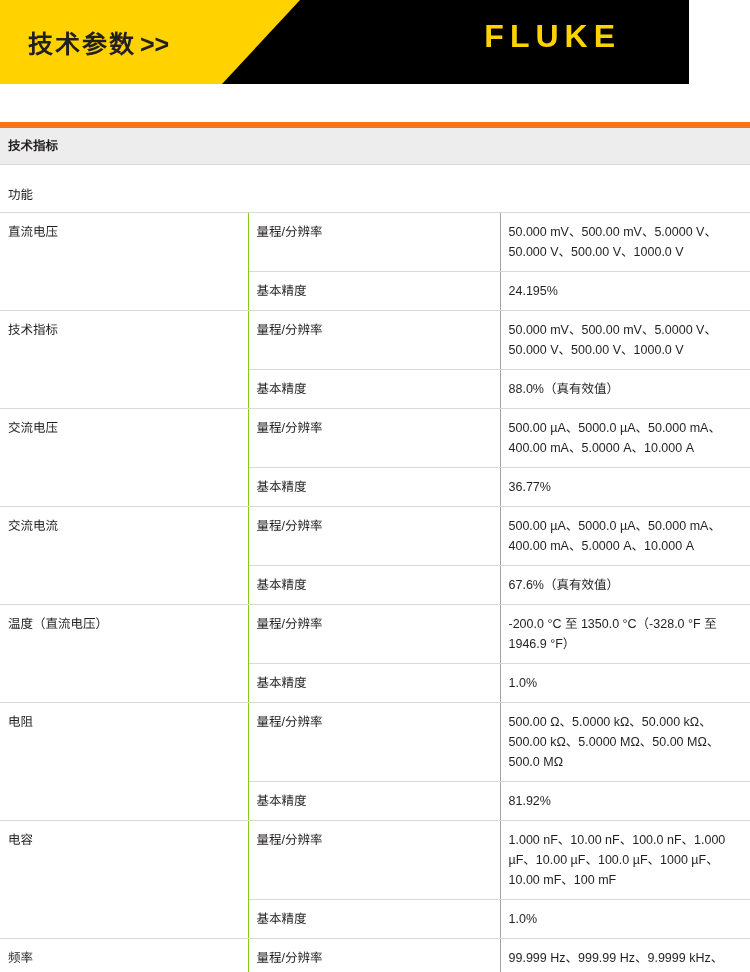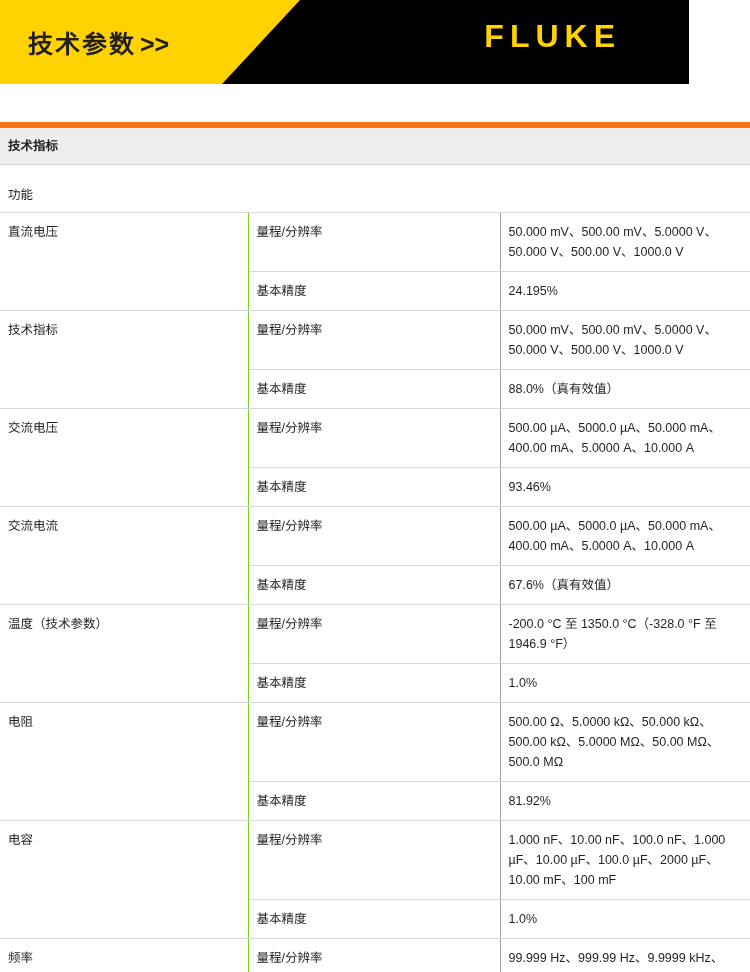--- a/index.html
+++ b/index.html
@@ -153,35 +153,35 @@
       <td>88.0%（真有效值）</td>
     </tr>
 
     <tr>
       <td class="label-cell" rowspan="2">交流电压</td>
       <td class="cell-mid">量程/分辨率</td>
       <td>500.00 µA、5000.0 µA、50.000 mA、400.00 mA、5.0000 A、10.000 A</td>
     </tr>
     <tr>
       <td class="cell-mid">基本精度</td>
-      <td>93.46%</td>
+      <td>36.77%</td>
     </tr>
 
     <tr>
       <td class="label-cell" rowspan="2">交流电流</td>
       <td class="cell-mid">量程/分辨率</td>
       <td>500.00 µA、5000.0 µA、50.000 mA、400.00 mA、5.0000 A、10.000 A</td>
     </tr>
     <tr>
       <td class="cell-mid">基本精度</td>
       <td>67.6%（真有效值）</td>
     </tr>
 
     <tr>
-      <td class="label-cell" rowspan="2">温度（技术参数）</td>
+      <td class="label-cell" rowspan="2">温度（直流电压）</td>
       <td class="cell-mid">量程/分辨率</td>
       <td>-200.0 °C 至 1350.0 °C（-328.0 °F 至 1946.9 °F）</td>
     </tr>
     <tr>
       <td class="cell-mid">基本精度</td>
       <td>1.0%</td>
     </tr>
 
     <tr>
       <td class="label-cell" rowspan="2">电阻</td>
@@ -189,21 +189,21 @@
       <td>500.00 Ω、5.0000 kΩ、50.000 kΩ、500.00 kΩ、5.0000 MΩ、50.00 MΩ、500.0 MΩ</td>
     </tr>
     <tr>
       <td class="cell-mid">基本精度</td>
       <td>81.92%</td>
     </tr>
 
     <tr>
       <td class="label-cell" rowspan="2">电容</td>
       <td class="cell-mid">量程/分辨率</td>
-      <td>1.000 nF、10.00 nF、100.0 nF、1.000 µF、10.00 µF、100.0 µF、2000 µF、10.00 mF、100 mF</td>
+      <td>1.000 nF、10.00 nF、100.0 nF、1.000 µF、10.00 µF、100.0 µF、1000 µF、10.00 mF、100 mF</td>
     </tr>
     <tr>
       <td class="cell-mid">基本精度</td>
       <td>1.0%</td>
     </tr>
 
     <tr>
       <td class="label-cell" rowspan="2">频率</td>
       <td class="cell-mid">量程/分辨率</td>
       <td>99.999 Hz、999.99 Hz、9.9999 kHz、99.999 kHz、999.99 kHz</td>

